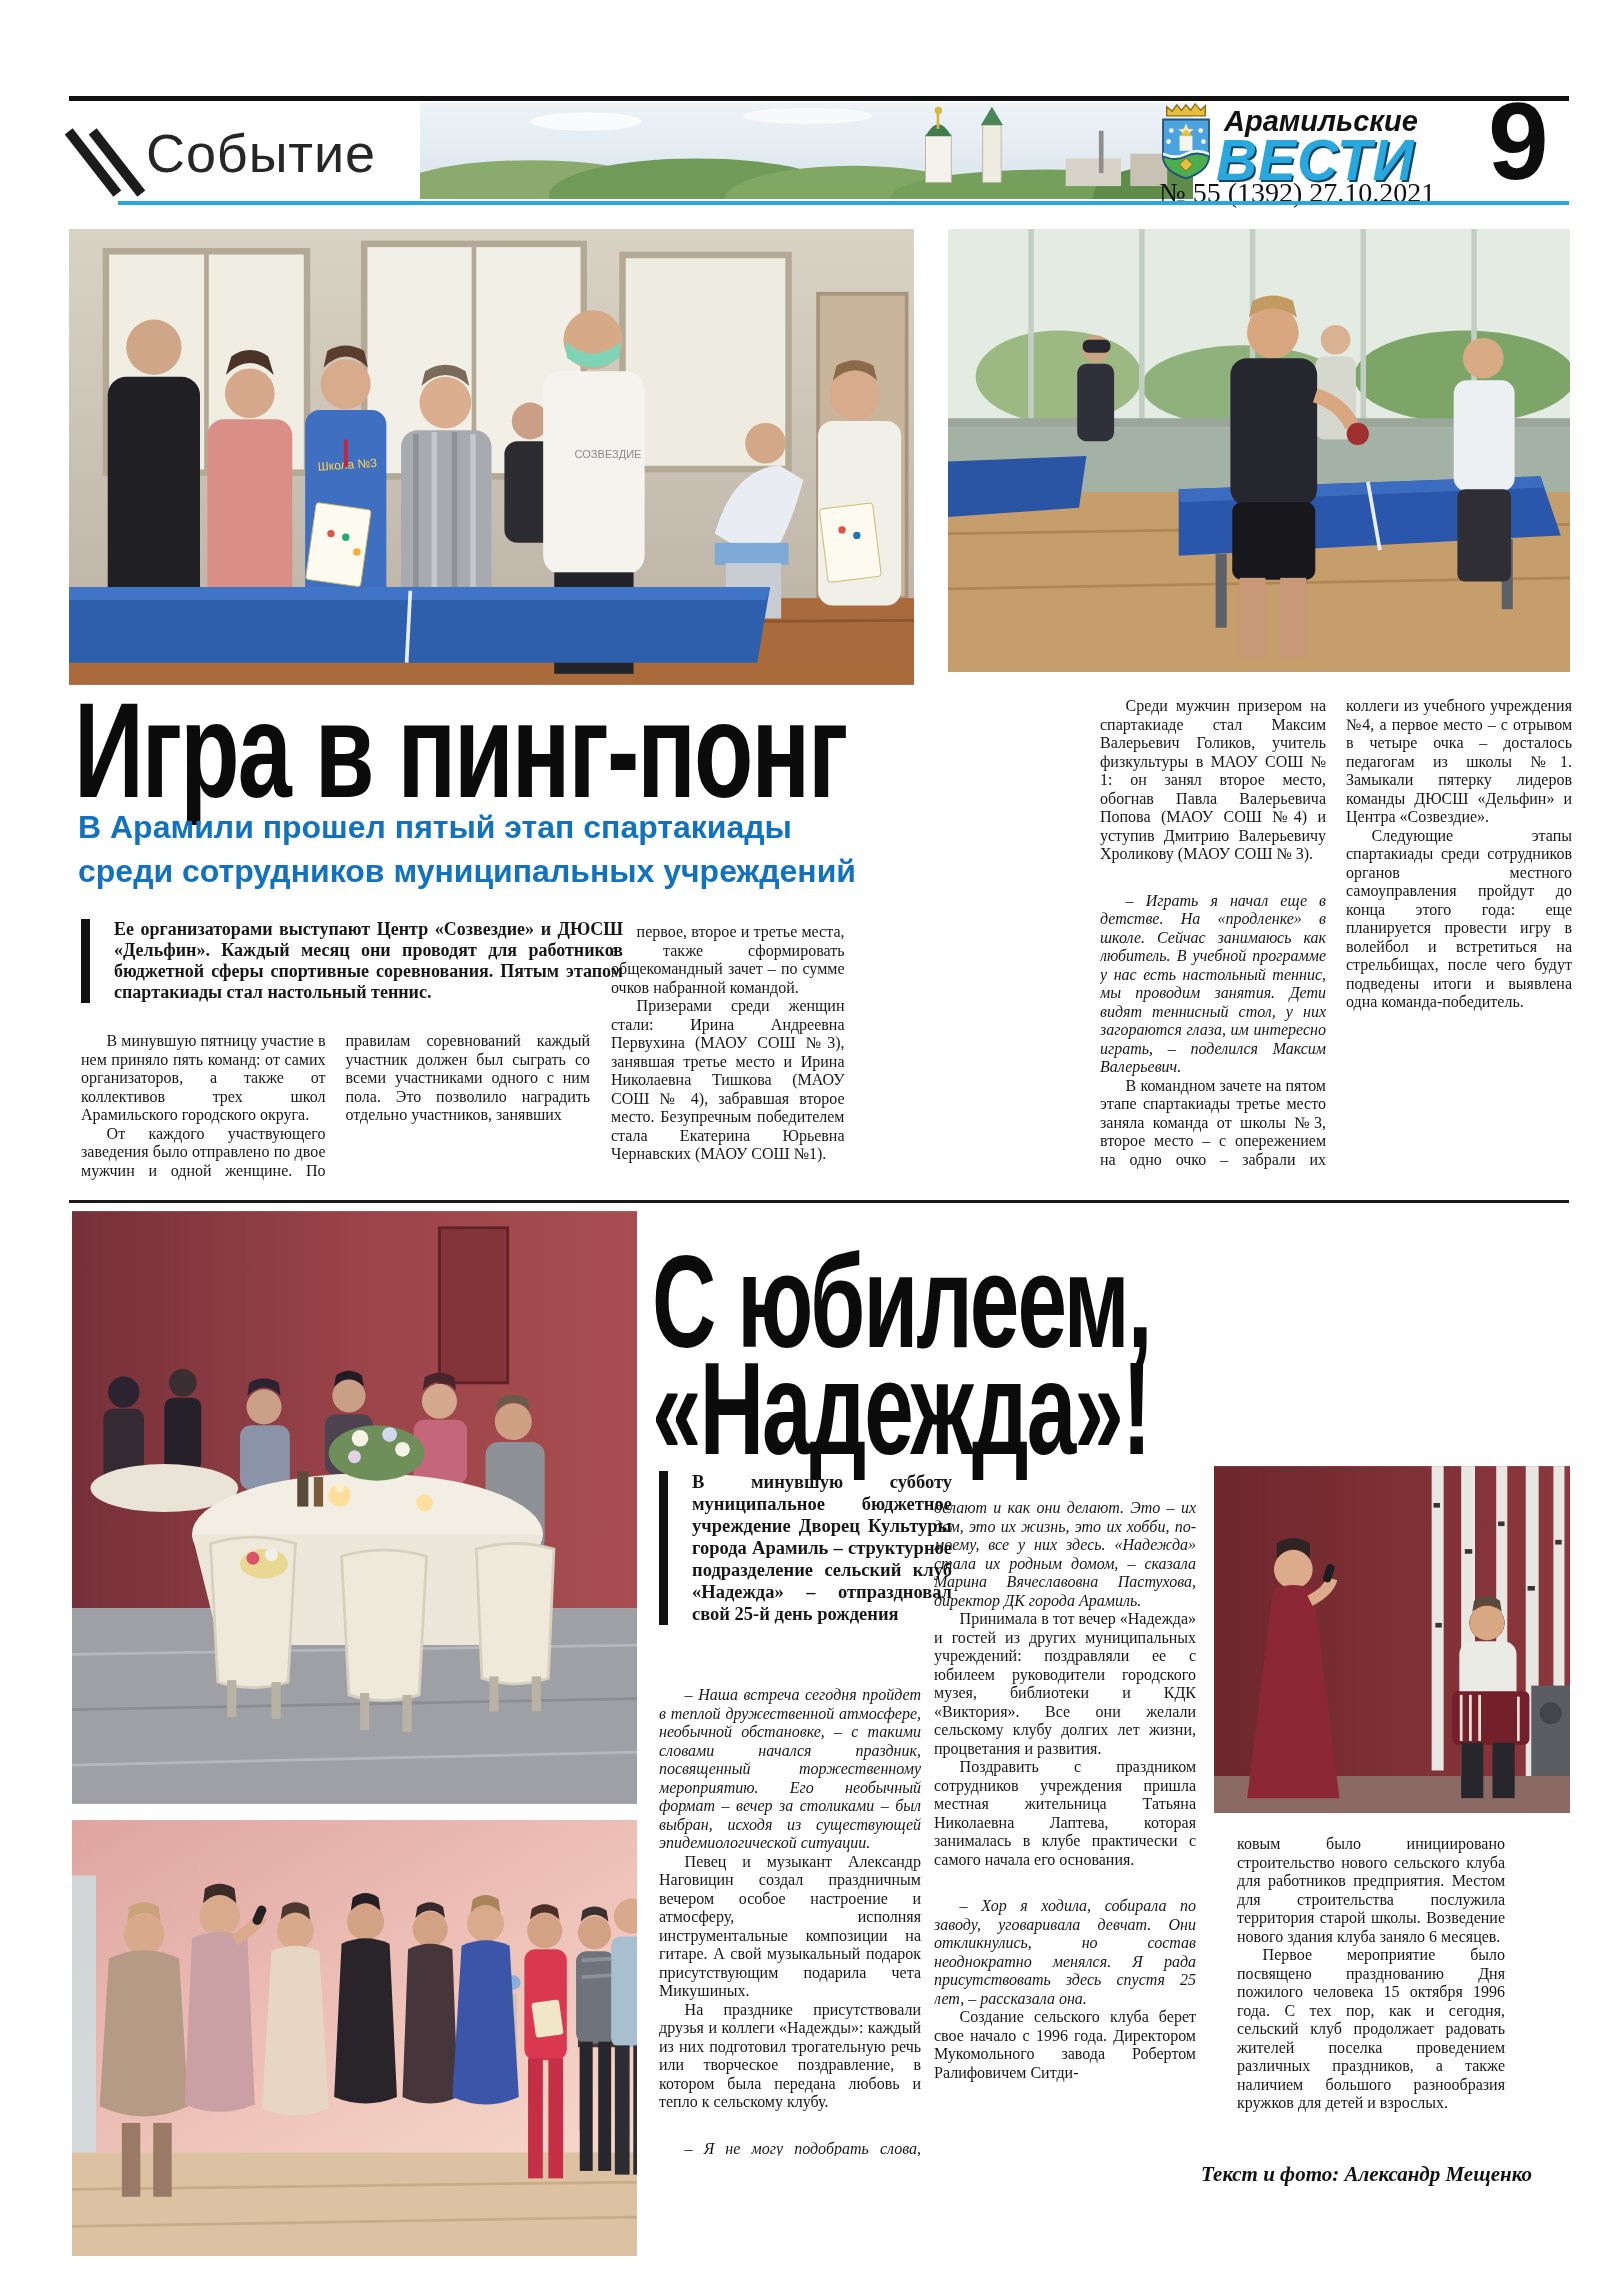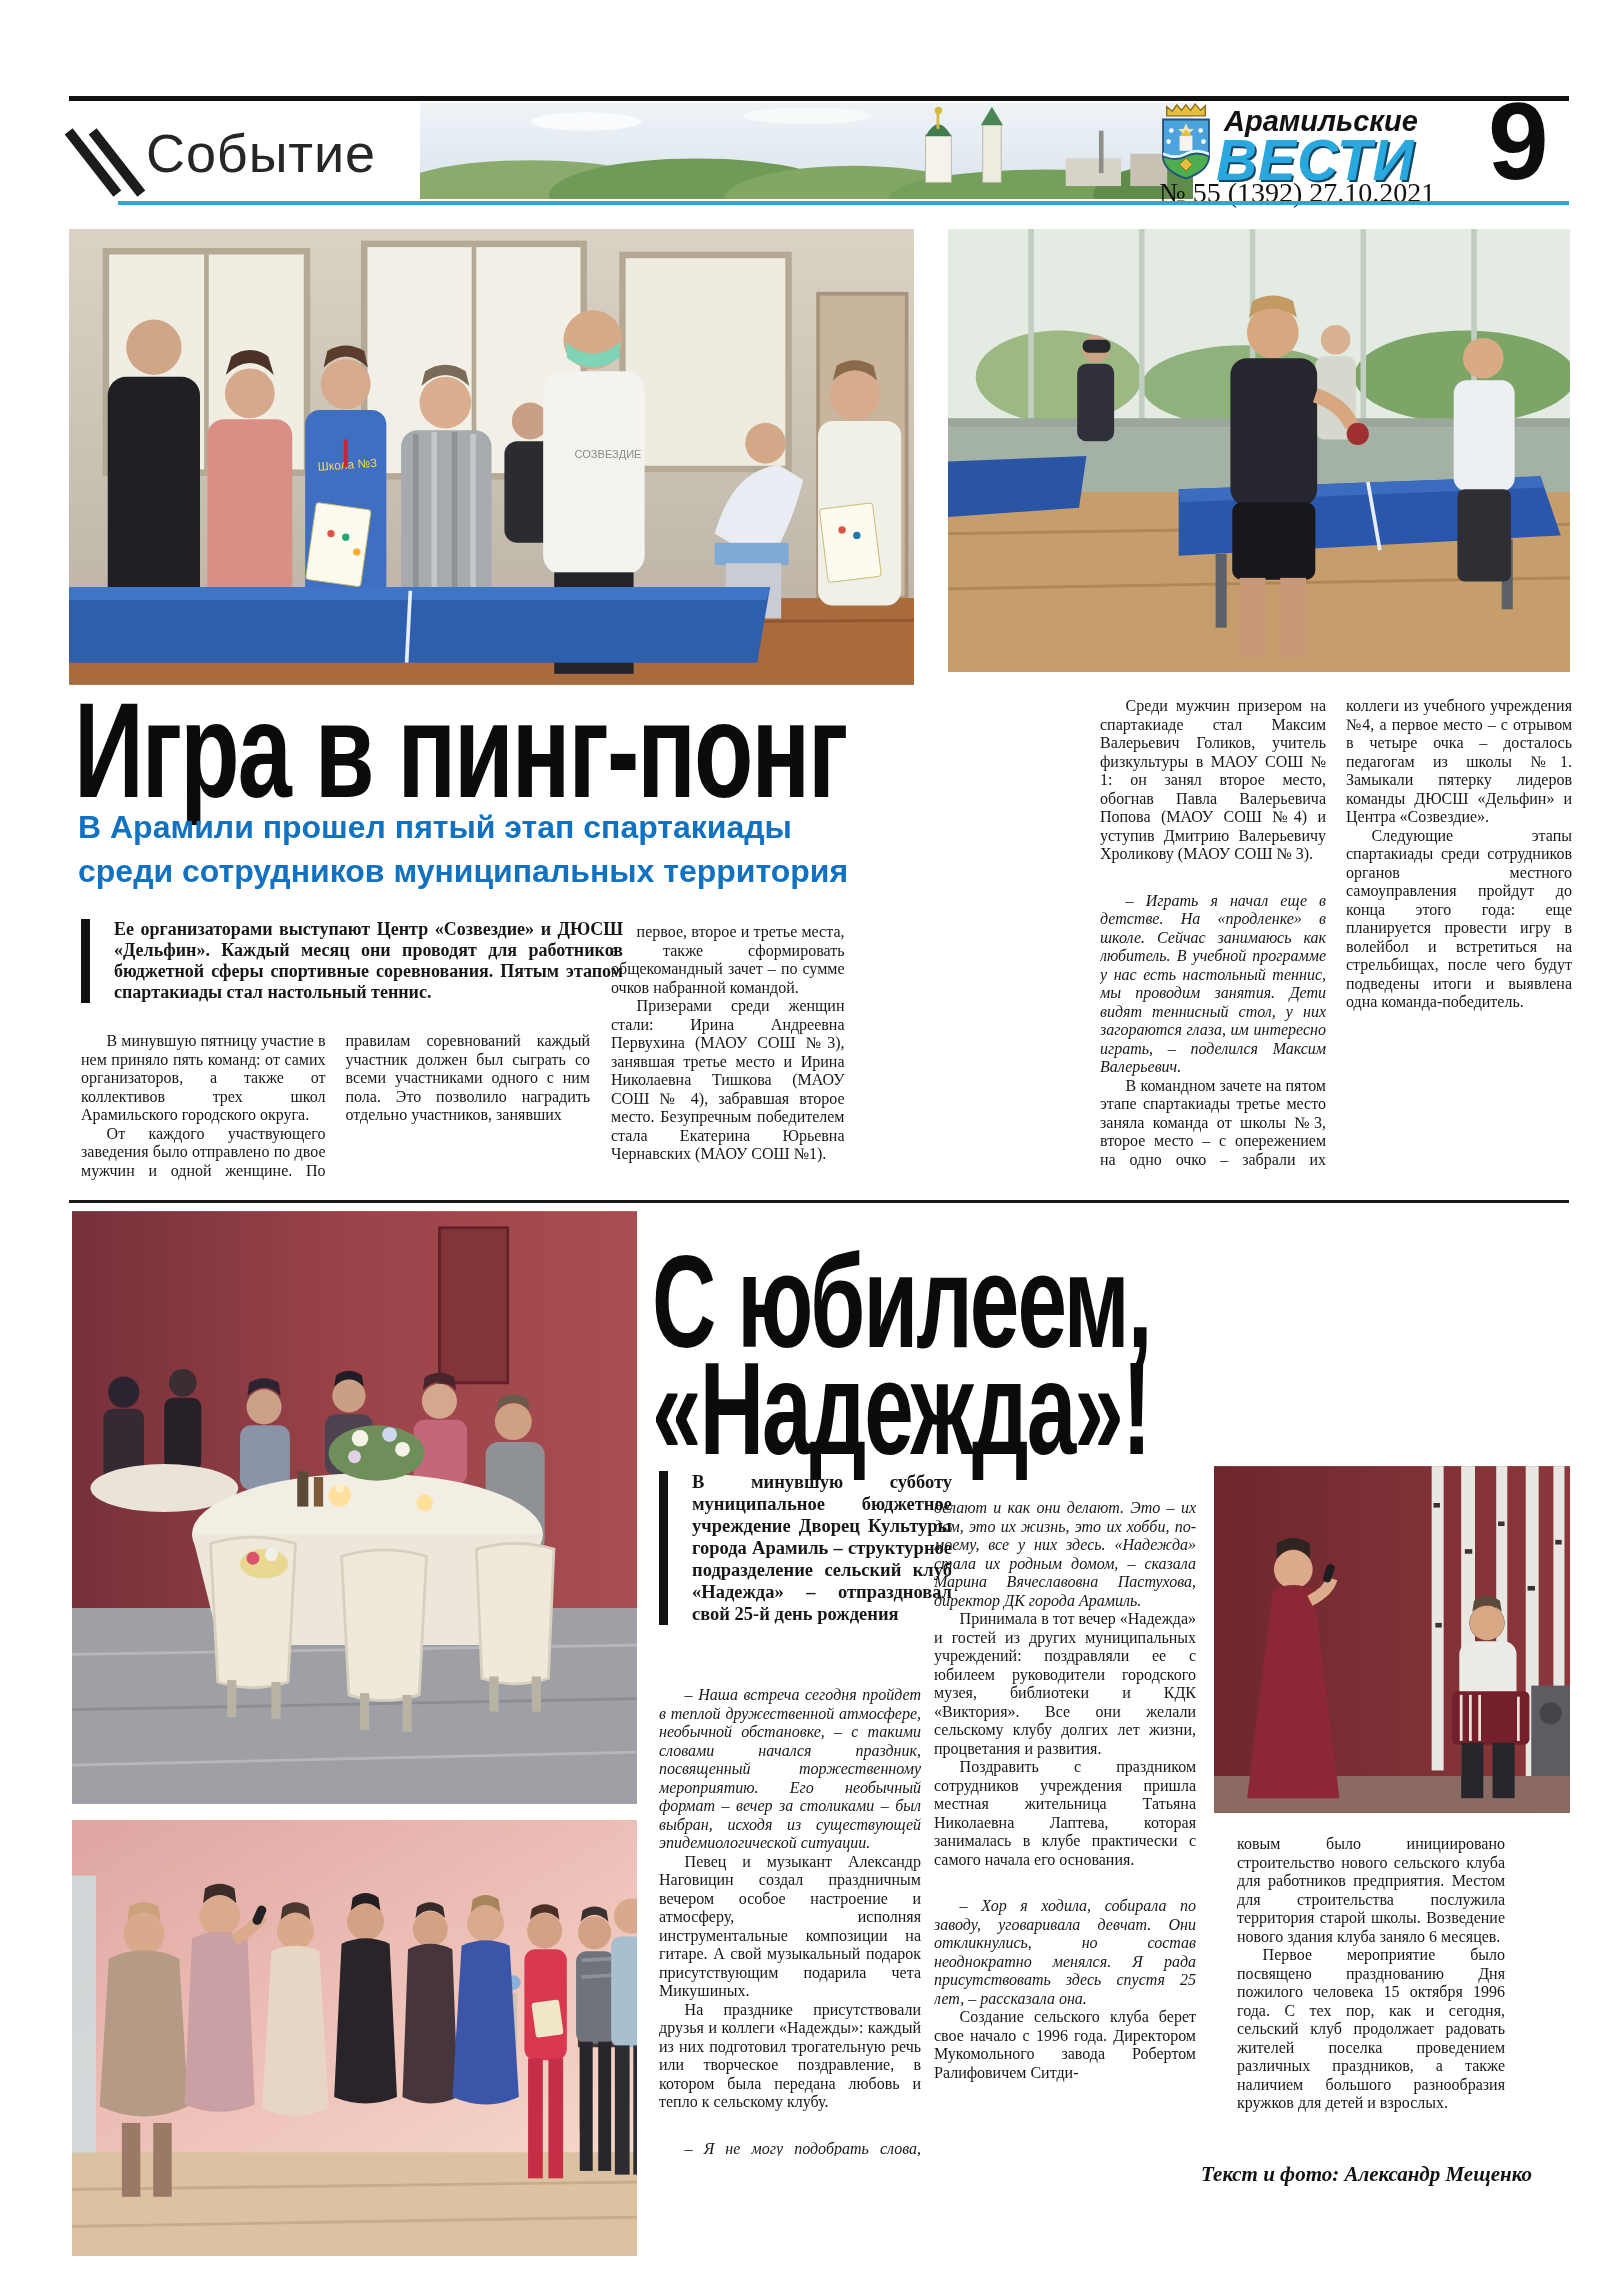--- a/index.html
+++ b/index.html
@@ -235,21 +235,21 @@
 
       <circle cx="580" cy="140" r="22" fill="#d9ab84"></circle>
       <rect x="548" y="164" width="66" height="120" rx="14" fill="#edf0f2"></rect>
       <rect x="552" y="282" width="58" height="100" rx="8" fill="#2e2e34"></rect>
     </svg>
   </div>
 
   <div class="abs hl1">Игра в пинг-понг</div>
   <div class="abs subhead">
     <div>В Арамили прошел пятый этап спартакиады</div>
-    <div>среди сотрудников муниципальных территория</div>
+    <div>среди сотрудников муниципальных учреждений</div>
   </div>
 
   <div class="abs lede lede1">Ее организаторами выступают Центр «Созвездие» и ДЮСШ «Дельфин». Каждый месяц они проводят для работников бюджетной сферы спортивные соревнования. Пятым этапом спартакиады стал настольный теннис.</div>
 
   <div class="abs flow flow2 leftflow">
     <p>В минувшую пятницу участие в нем приняло пять команд: от самих организаторов, а также от коллективов трех школ Арамильского городского округа.</p>
     <p>От каждого участвующего заведения было отправлено по двое мужчин и одной женщине. По правилам соревнований каждый участник должен был сыграть со всеми участниками одного с ним пола. Это позволило наградить отдельно участников, занявших</p>
   </div>
 
   <div class="abs flow flow2 midflow">

